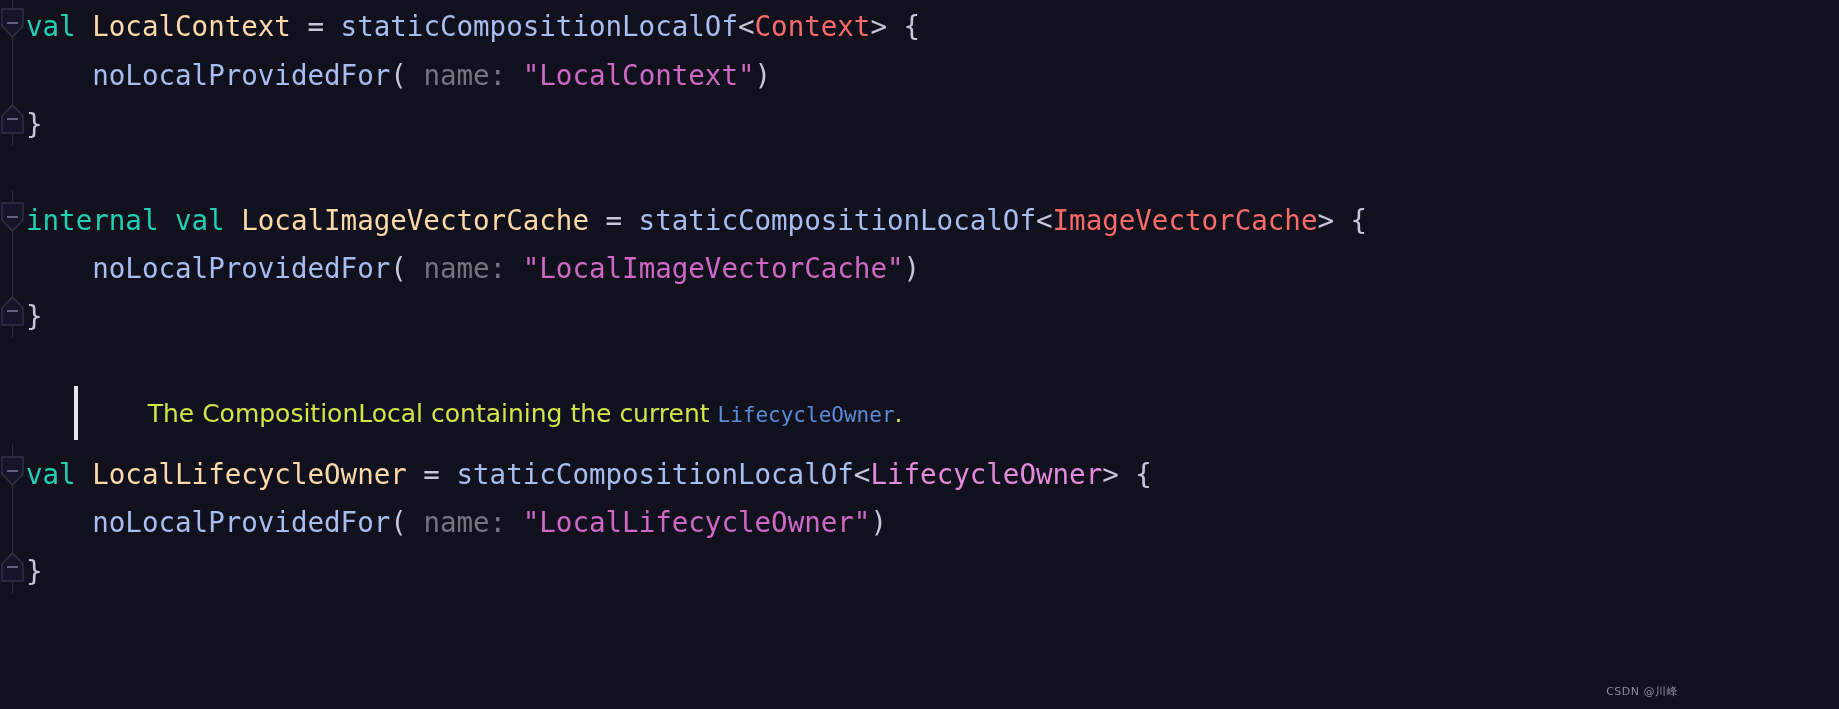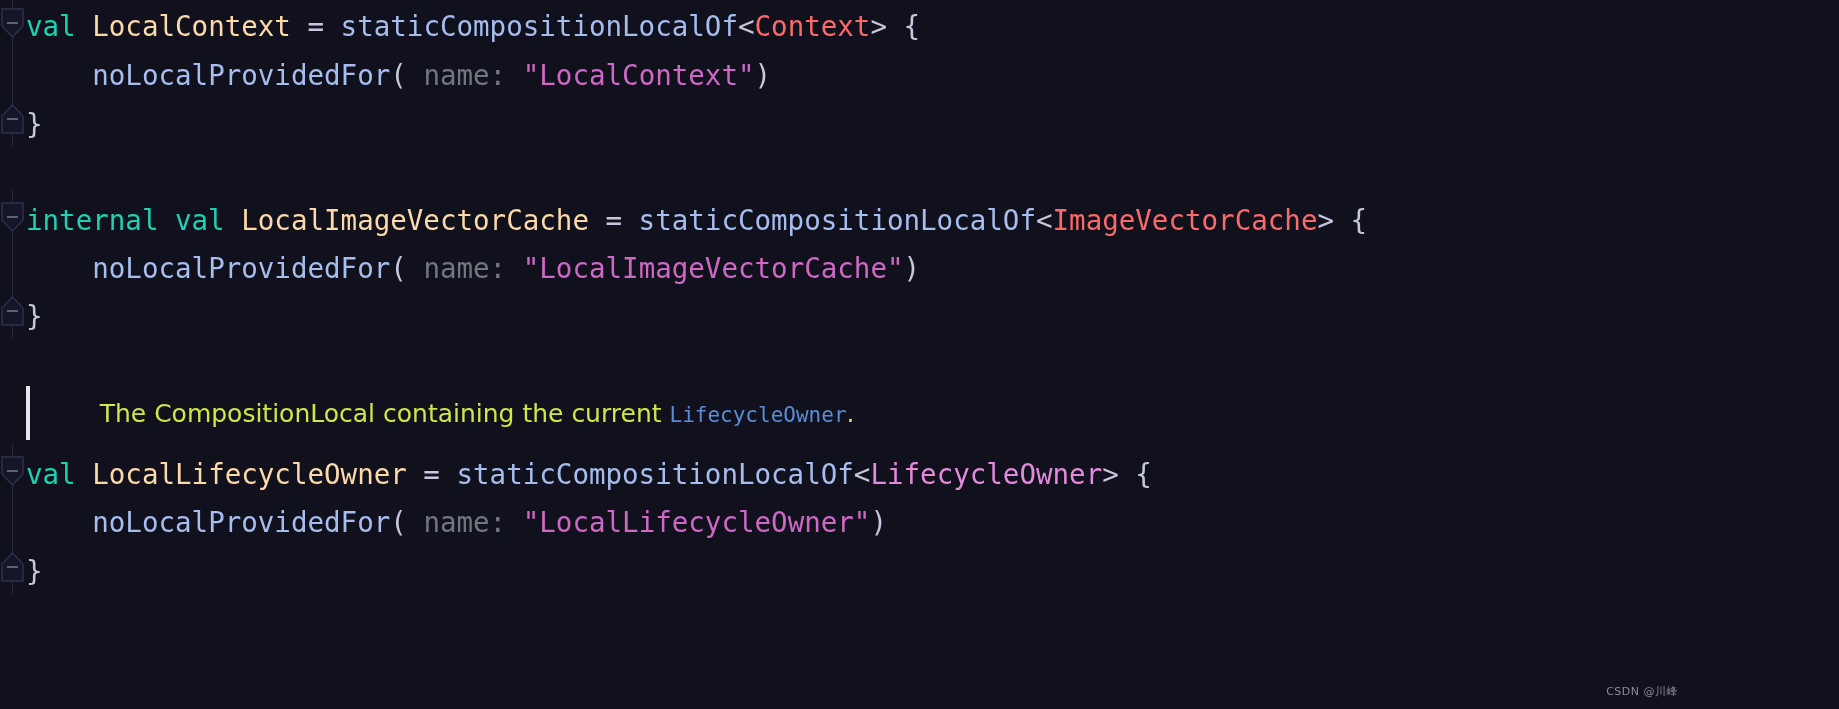--- a/index.html
+++ b/index.html
@@ -150,21 +150,21 @@
           <svg width="23" height="30" viewBox="0 0 23 30">
             <polygon points="11.5,1 22,12 22,29 1,29 1,12" fill="#15152a" stroke="#31314a" stroke-width="1.4"></polygon>
             <line x1="6" y1="15" x2="17" y2="15" stroke="#6a6a86" stroke-width="1.8"></line>
           </svg>
         </div>
       </div>
   </div>
 
   <div class="code" id="code-lines"><div class="line" style="top: 2px;"><span class="kw">val</span><span class="punc"> </span><span class="decl">LocalContext</span><span class="punc"> = </span><span class="ident">staticCompositionLocalOf</span><span class="punc">&lt;</span><span class="type">Context</span><span class="punc">&gt; </span><span class="brace">{</span></div><div class="line" style="top: 51px;"><span class="punc">    </span><span class="ident">noLocalProvidedFor</span><span class="punc">( </span><span class="hint">name:</span><span class="punc"> </span><span class="str">"LocalContext"</span><span class="punc">)</span></div><div class="line" style="top: 100px;"><span class="brace">}</span></div><div class="line" style="top: 149px;"></div><div class="line" style="top: 196px;"><span class="kw">internal val</span><span class="punc"> </span><span class="decl">LocalImageVectorCache</span><span class="punc"> = </span><span class="ident">staticCompositionLocalOf</span><span class="punc">&lt;</span><span class="type">ImageVectorCache</span><span class="punc">&gt; </span><span class="brace">{</span></div><div class="line" style="top: 244px;"><span class="punc">    </span><span class="ident">noLocalProvidedFor</span><span class="punc">( </span><span class="hint">name:</span><span class="punc"> </span><span class="str">"LocalImageVectorCache"</span><span class="punc">)</span></div><div class="line" style="top: 292px;"><span class="brace">}</span></div><div class="line" style="top: 341px;"></div><div class="line" style="top: 450px;"><span class="kw">val</span><span class="punc"> </span><span class="decl">LocalLifecycleOwner</span><span class="punc"> = </span><span class="ident">staticCompositionLocalOf</span><span class="punc">&lt;</span><span class="typep">LifecycleOwner</span><span class="punc">&gt; </span><span class="brace">{</span></div><div class="line" style="top: 498px;"><span class="punc">    </span><span class="ident">noLocalProvidedFor</span><span class="punc">( </span><span class="hint">name:</span><span class="punc"> </span><span class="str">"LocalLifecycleOwner"</span><span class="punc">)</span></div><div class="line" style="top: 547px;"><span class="brace">}</span></div></div>
 
-  <div class="doc" id="doc-comment" style="top: 384px;">
+  <div class="doc" id="doc-comment" style="top: 384px; margin-left: 48px;">
     <div class="doc-bar"></div>
     <div class="doc-text">
       <span>The CompositionLocal containing the current </span><span class="doc-code">LifecycleOwner</span><span>.</span>
     </div>
   </div>
 
   <div class="watermark">CSDN @川峰</div>
 </div>
 
 </body></html>

